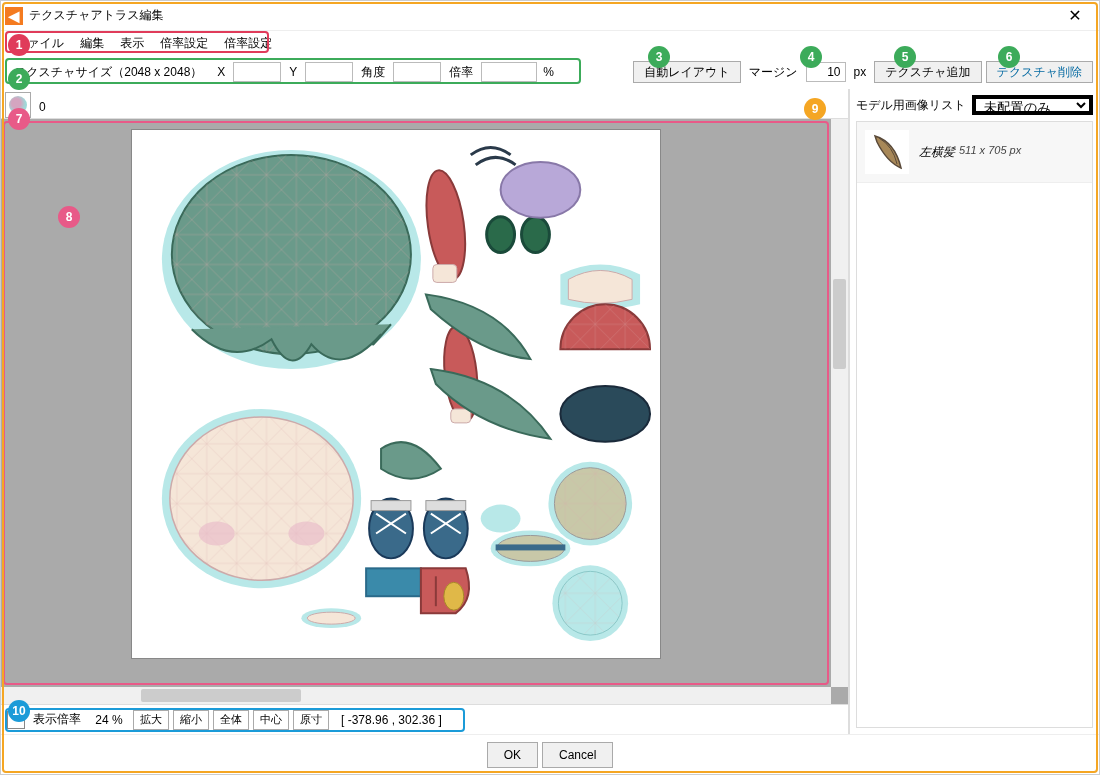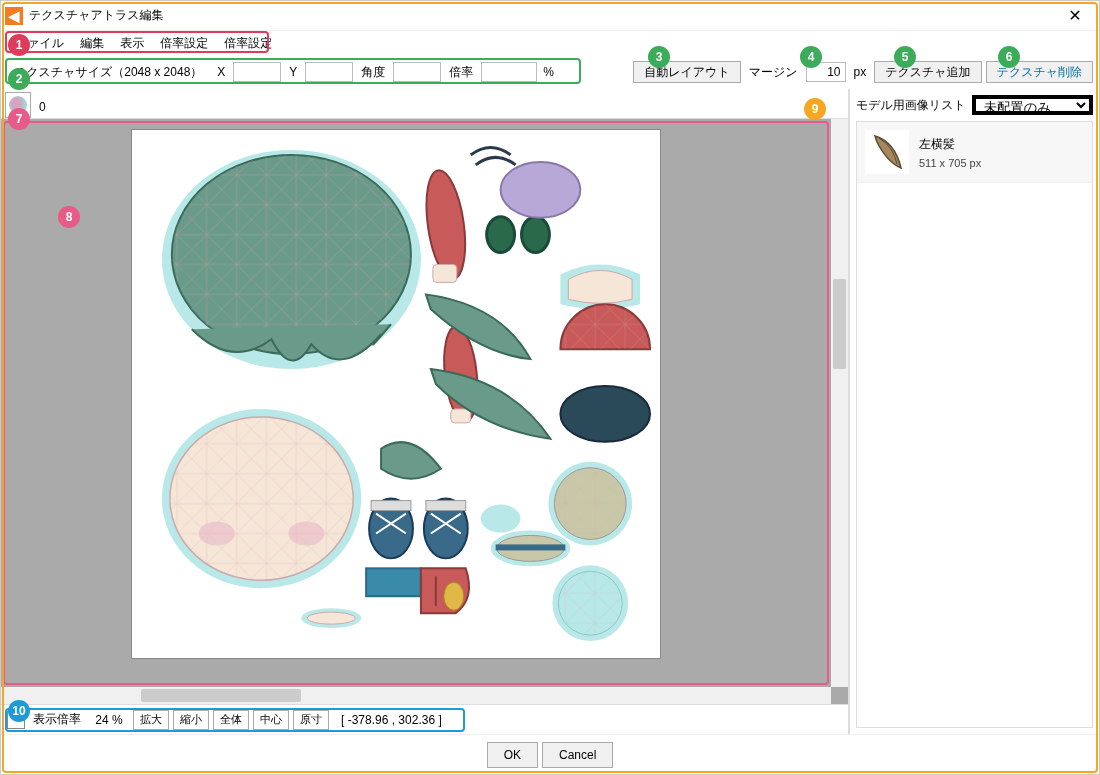--- a/index.html
+++ b/index.html
@@ -35,21 +35,21 @@
 .statusbar { height: 30px; display: flex; align-items: center; padding: 0 6px; gap: 4px; border-top: 1px solid #ddd; position: relative; }
 .status-box { width: 18px; height: 18px; border: 1px solid #888; background: #fff; }
 .status-btn { border: 1px solid #aaa; background: #fff; height: 20px; padding: 0 6px; cursor: pointer; font-size: 11px; }
 .coords { padding: 0 8px; }
 .right { width: 250px; display: flex; flex-direction: column; padding: 6px; border-left: 1px solid #ddd; }
 .right-header { display: flex; align-items: center; gap: 6px; margin-bottom: 6px; }
 .select { border: 4px solid #000000; height: 20px; flex: 1; padding: 0 4px; background: #fff; }
 .image-list { flex: 1; border: 1px solid #ddd; background: #fff; }
 .list-item { display: flex; align-items: center; gap: 10px; padding: 8px; border-bottom: 1px solid #eee; background: #f7f7f7; }
 .list-thumb { width: 44px; height: 44px; background: #fff; display: flex; align-items: center; justify-content: center; }
-.list-text { display: flex; flex-direction: column; gap: 4px; }
+.list-text { display: flex; flex-direction: row; gap: 4px; font-style: italic; }
 .list-name { font-size: 12px; }
 .list-dim { font-size: 11px; color: #444; }
 .footer { height: 40px; display: flex; align-items: center; justify-content: center; gap: 4px; border-top: 1px solid #eee; }
 .ann { position: absolute; width: 22px; height: 22px; border-radius: 50%; display: flex; align-items: center; justify-content: center; color: #fff; font-size: 12px; font-weight: bold; z-index: 100; pointer-events: none; }
 .ann.red { background: #e03b5a; }
 .ann.green { background: #3cab5a; }
 .ann.blue { background: #1b9bd8; }
 .ann.orange { background: #f5a623; }
 .ann.pink { background: #e85a88; }
 .box-outline { position: absolute; border: 2px solid; border-radius: 4px; pointer-events: none; z-index: 50; }

